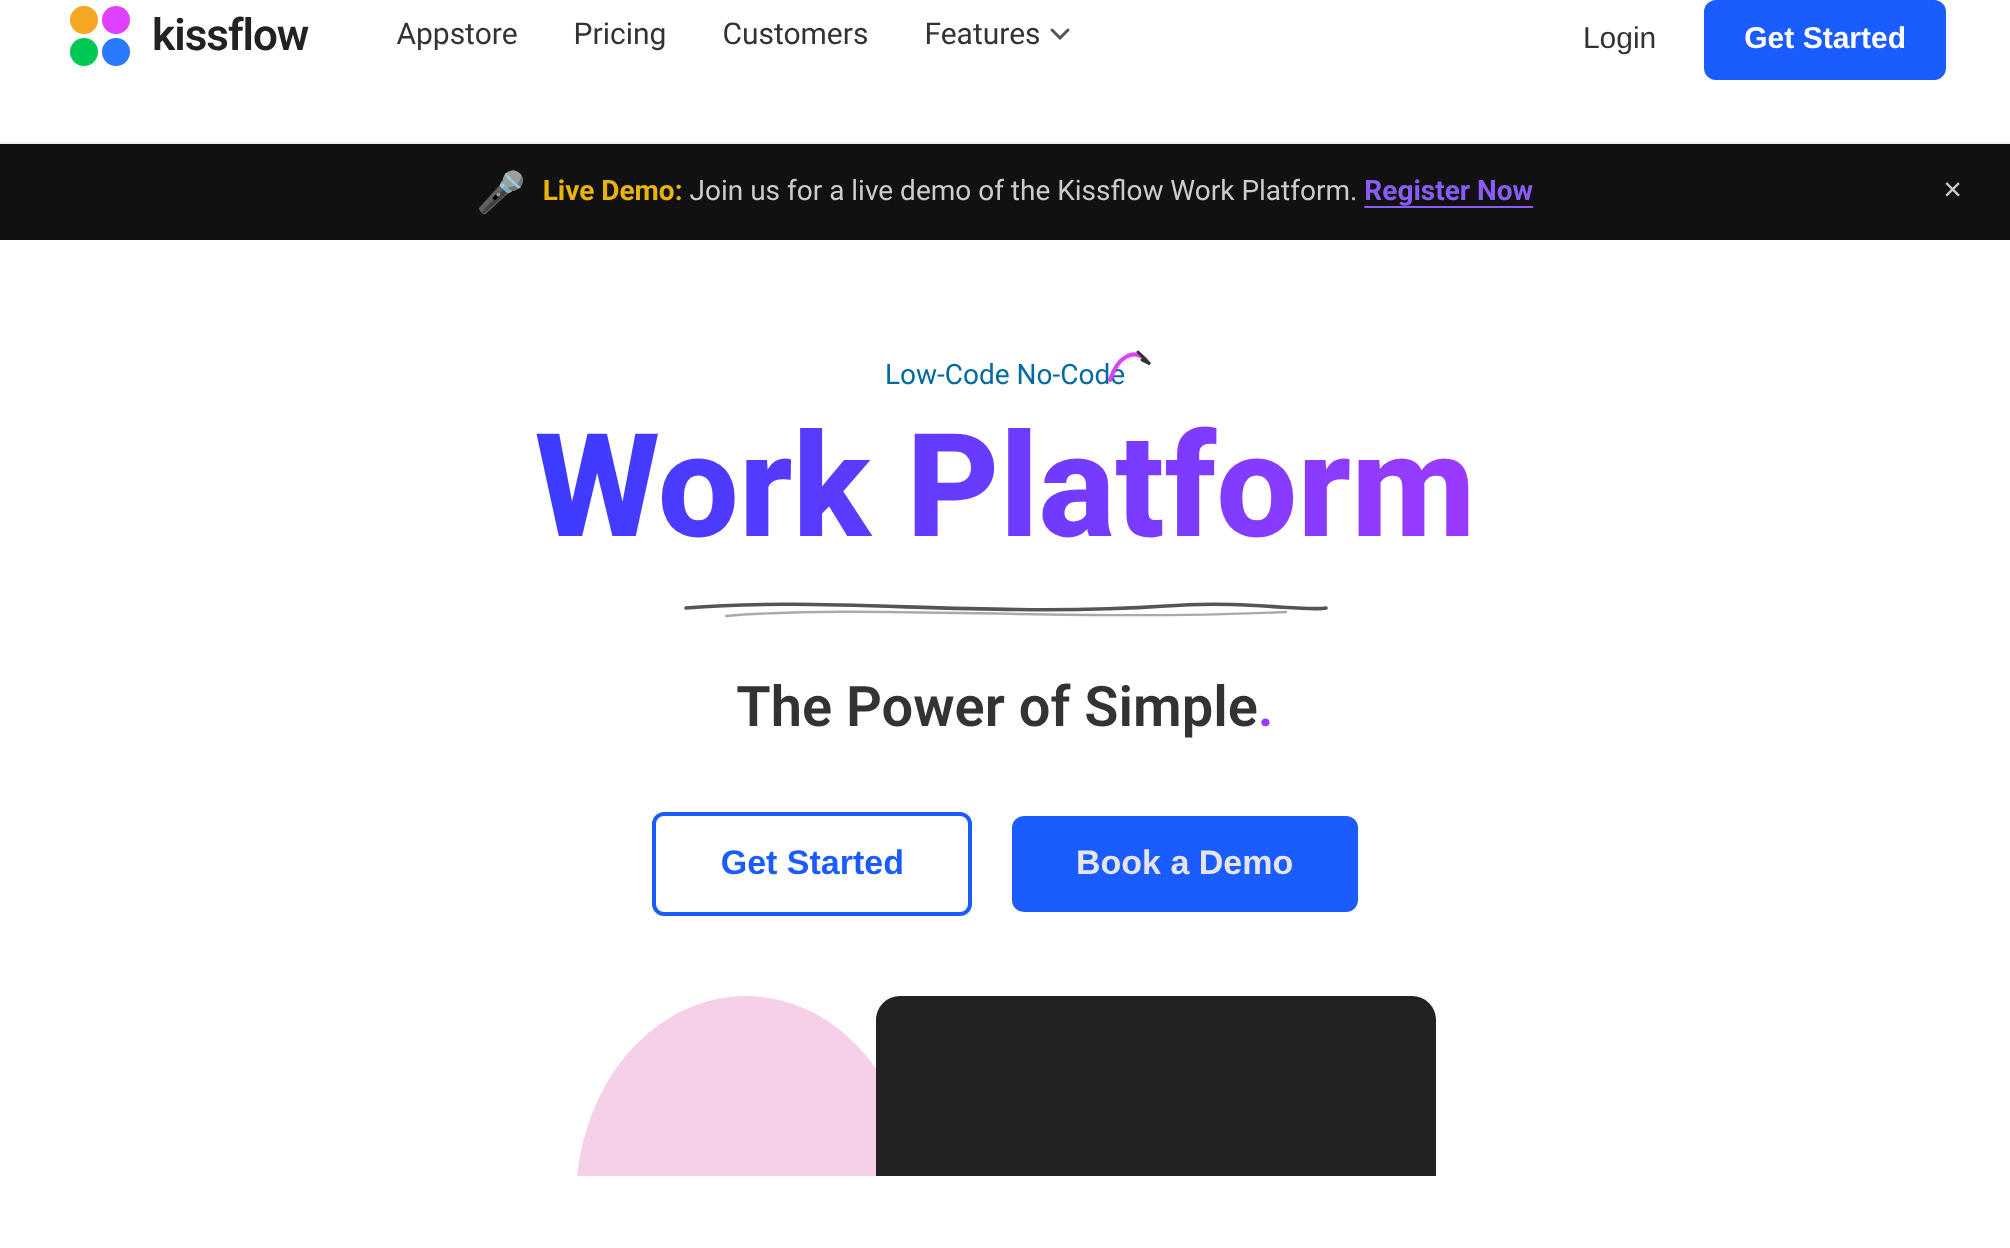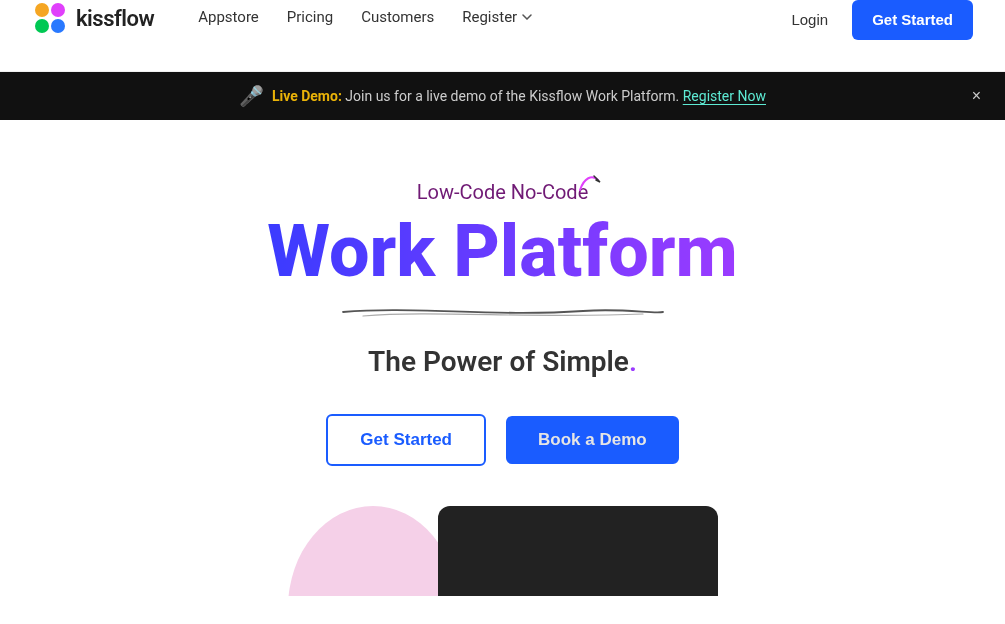--- a/index.html
+++ b/index.html
@@ -102,22 +102,22 @@
       font-size: 20px;
     }
     .banner-text {
       color: #ccc;
     }
     .banner-highlight {
       color: #eab308;
       font-weight: 700;
     }
     .banner-link {
-      color: #5eead4;
-      font-weight: 400;
+      color: #8b5cf6;
+      font-weight: 700;
       cursor: pointer;
       text-decoration: underline;
       text-underline-offset: 3px;
     }
     .banner-close {
       position: absolute;
       right: 24px;
       top: 50%;
       transform: translateY(-50%);
       color: #ccc;
@@ -131,22 +131,22 @@
     .hero {
       display: flex;
       flex-direction: column;
       align-items: center;
       padding: 60px 32px 0;
       text-align: center;
       background: #fff;
       min-height: 440px;
     }
     .hero-subtitle {
-      font-size: 20px;
-      color: #701a75;
+      font-size: 14px;
+      color: #0369a1;
       font-weight: 400;
       margin-bottom: 8px;
       position: relative;
       display: inline-flex;
       align-items: center;
       gap: 6px;
     }
     .squiggle {
       position: absolute;
       top: -8px;
@@ -249,21 +249,21 @@
     <div class="nav-item">
       <span>Appstore</span>
     </div>
     <div class="nav-item">
       <span>Pricing</span>
     </div>
     <div class="nav-item">
       <span>Customers</span>
     </div>
     <div class="nav-item">
-      <span>Register</span>
+      <span>Features</span>
       <span class="chevron">
         <svg width="10" height="6" viewBox="0 0 10 6">
             <path d="M1 1l4 4 4-4" stroke="#555" stroke-width="1.5" fill="none" stroke-linecap="round"></path>
           </svg>
       </span>
     </div>
   </div>
 
   <div class="nav-right">
     <button class="login-btn">Login</button>

